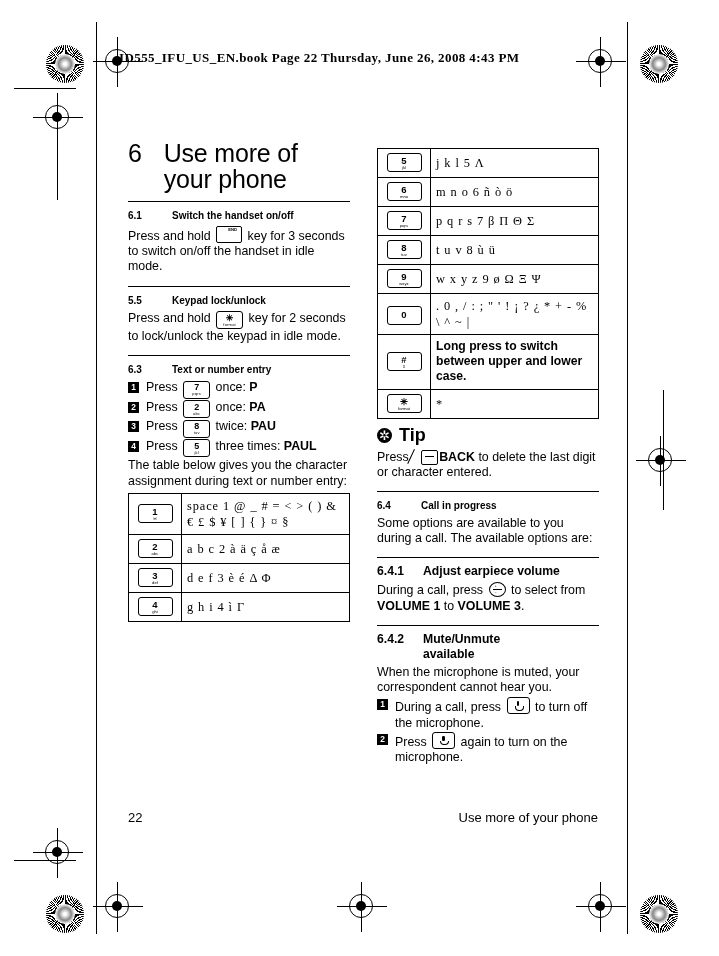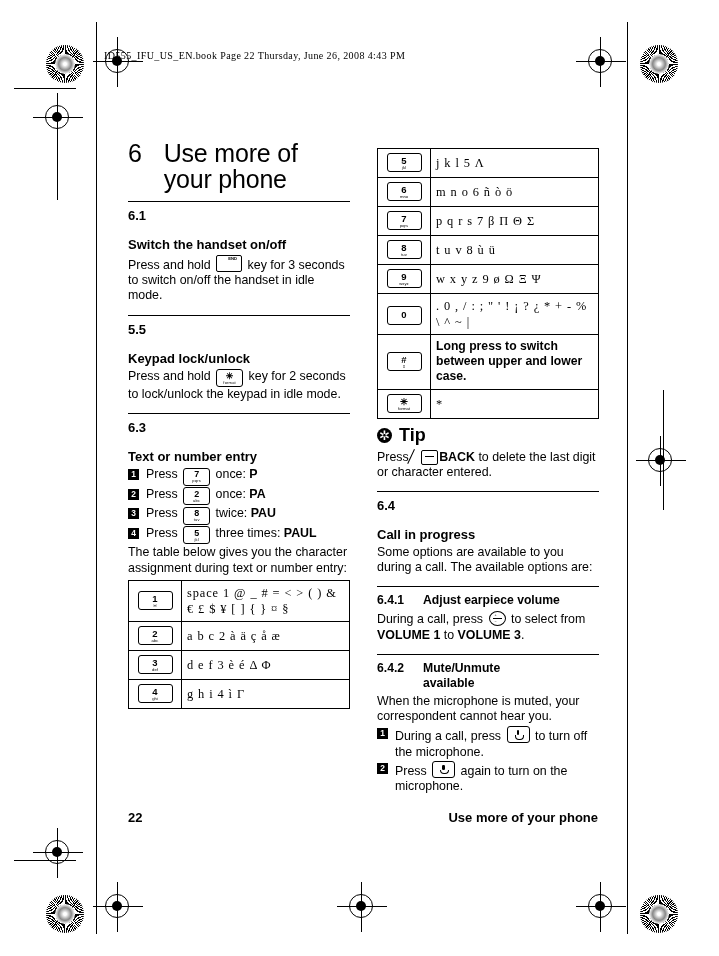--- a/index.html
+++ b/index.html
@@ -19,39 +19,39 @@
   .rosette{position:absolute;width:38px;height:38px;border-radius:50%;
     background:
       repeating-conic-gradient(#000 0 3deg,#fff 3deg 6deg);
     }
   .rosette::after{content:"";position:absolute;left:9px;top:9px;width:20px;height:20px;
     border-radius:50%;background:radial-gradient(#fff 10%,#888 45%,#fff 70%);}
 
   .cropline{position:absolute;background:#000;}
 
   
-  .runhead{position:absolute;left:104px;top:50px;width:520px;
-           font-family:"Liberation Serif",serif;font-size:10px;
-           letter-spacing:.4px;white-space:nowrap;}
+  .runhead{position:absolute;left:119px;top:50px;width:520px;
+           font-family:"Liberation Serif",serif;font-size:13px;
+           letter-spacing:.4px;white-space:nowrap;font-weight:bold;}
 
   
   .page{position:absolute;left:0;top:0;width:719px;height:956px;}
   .col{position:absolute;top:140px;width:222px;}
   .colL{left:128px;}
   .colR{left:377px;}
 
   h1.chapter{font-weight:300;font-size:25px;line-height:26px;margin:0;
      display:flex;gap:22px;letter-spacing:-.2px;}
   h1.chapter .num{font-weight:300;}
   h1.chapter .ttl{font-weight:300;}
 
   .hr{border-top:1.6px solid #000;margin:9px 0 6px;}
   .hr-thin{border-top:1.2px solid #000;margin:11px 0 6px;}
 
-  h2{font-size:13px;font-weight:bold;margin:0 0 3px;display:flex;gap:14px;line-height:15px;flex-direction:column;}
+  h2{font-size:10px;font-weight:bold;margin:0 0 3px;display:flex;gap:14px;line-height:15px;}
   h2 .n{min-width:30px;}
   h3{font-size:12.2px;font-weight:bold;margin:0 0 3px;display:flex;gap:12px;line-height:15px;}
   h3 .n{min-width:34px;}
 
   p{font-size:12.4px;line-height:15.2px;margin:0 0 2px;}
   b{font-weight:bold;}
 
   
   .steps{margin:0;padding:0;list-style:none;}
   .steps li{display:flex;gap:7px;font-size:12.4px;line-height:15.4px;margin-bottom:1px;}
@@ -112,21 +112,21 @@
   table.keys td,table.keys th{border:1px solid #000;padding:4px 5px;vertical-align:middle;}
   table.keys th{font-size:11.4px;font-weight:bold;text-align:left;}
   table.keys td.kc{width:48px;text-align:center;padding:4px 2px;}
   table.keys td.ch{font-family:"Liberation Serif",serif;font-size:12.4px;line-height:16px;
       letter-spacing:.9px;}
   table.keys td.ch.sans{font-family:"Liberation Sans",sans-serif;font-weight:bold;
       font-size:12.2px;letter-spacing:0;line-height:15.2px;}
 
   
   .footer{position:absolute;left:128px;top:810px;width:470px;display:flex;
-      justify-content:space-between;font-size:13px;font-weight:700;}
+      justify-content:space-between;font-size:13px;font-weight:400;}
   .footer .pg{font-size:13px;}
 </style>
 </head>
 <body>
 
 <div class="page">
 
   <div class="rosette" style="left:46px;top:45px;"></div>
   <div class="rosette" style="left:640px;top:45px;"></div>
   <div class="rosette" style="left:46px;top:895px;"></div>

